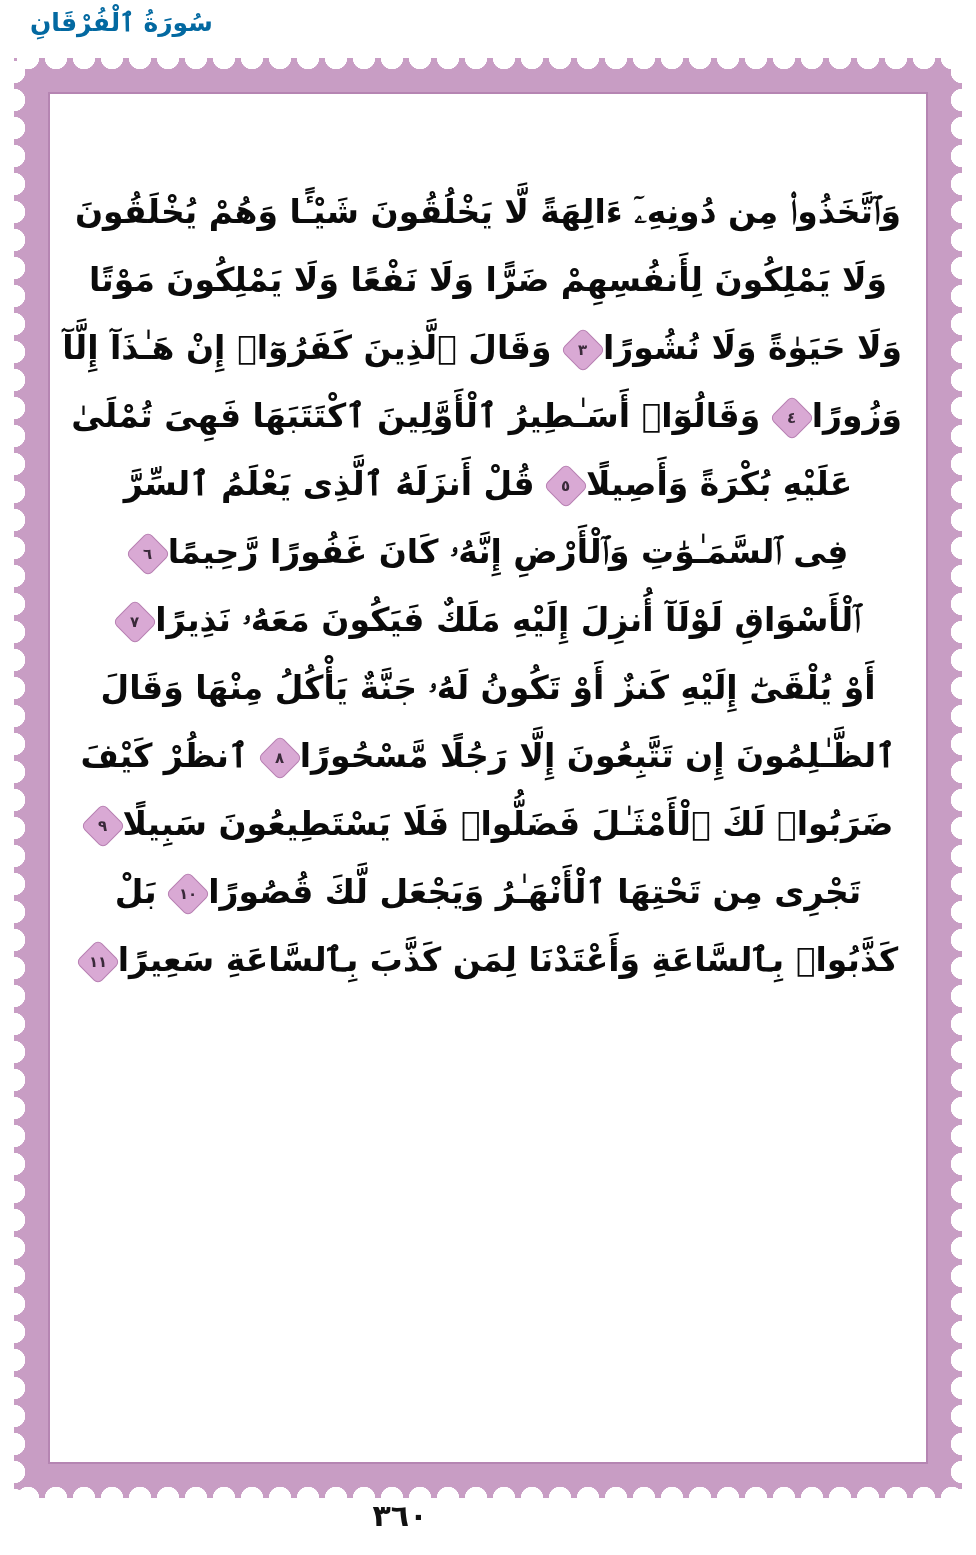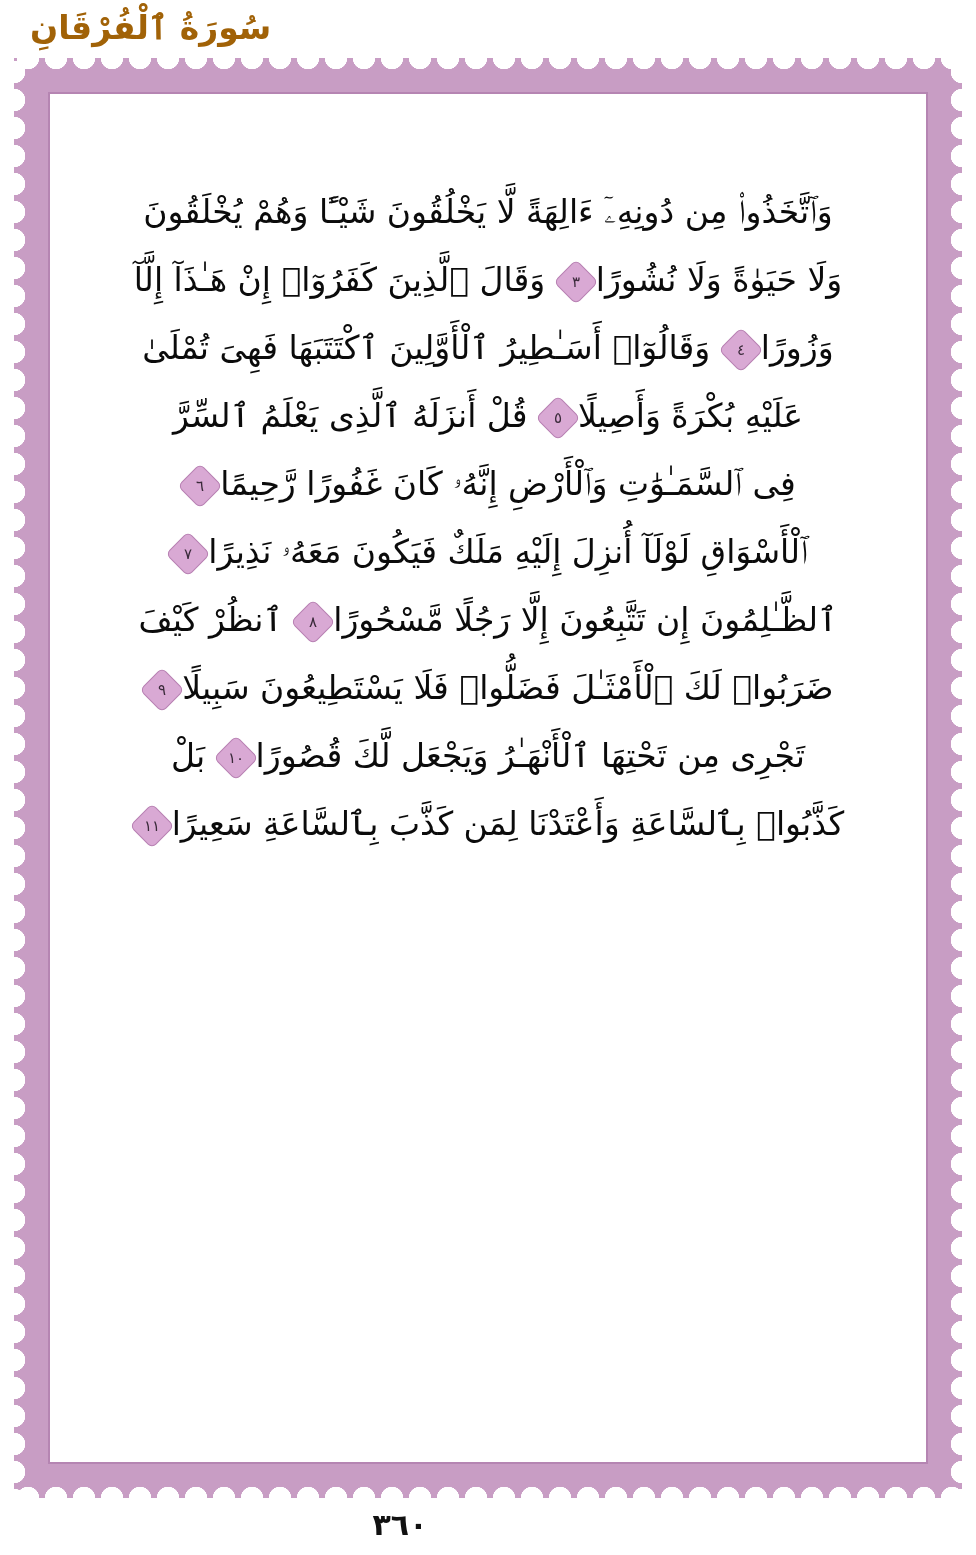--- a/index.html
+++ b/index.html
@@ -23,22 +23,22 @@
     width: 976px;
     height: 48px;
     display: flex;
     flex-direction: row-reverse;
     justify-content: space-between;
     align-items: flex-start;
     padding: 0 30px;
     box-sizing: border-box;
   }
   .header-item {
-    font-size: 33px;
-    color: #a16207;
+    font-size: 25px;
+    color: #0369a1;
     letter-spacing: 0px;
     white-space: nowrap;
     font-family: "DejaVu Sans", "Liberation Sans", sans-serif;
     font-weight: 700;
   }
 
   
   .frame {
     position: absolute;
     top: 58px;
@@ -96,21 +96,21 @@
     text-align: center;
     direction: rtl;
   }
   .ayah-line {
     font-family: "DejaVu Sans", "Liberation Sans", sans-serif;
     font-size: 33px;
     line-height: 68px;
     color: #0b0b0b;
     white-space: nowrap;
     letter-spacing: -1px;
-    font-weight: 400;
+    font-weight: 700;
     display: block;
     text-align: center;
   }
   .ayah-marker {
     display: inline-block;
     min-width: 30px;
     height: 30px;
     line-height: 30px;
     margin: 0 4px;
     font-size: 15px;
@@ -125,21 +125,21 @@
   }
   .ayah-marker > span {
     display: inline-block;
     transform: rotate(-45deg);
   }
 
   
   .page-footer {
     position: absolute;
     left: 0;
-    bottom: 13px;
+    bottom: 22px;
     width: 800px;
     text-align: center;
   }
   .page-number {
     font-family: "DejaVu Sans", "Liberation Sans", sans-serif;
     font-size: 30px;
     color: #111111;
     font-weight: 700;
     letter-spacing: 2px;
   }
@@ -155,25 +155,27 @@
   <div class="frame-band"></div>
   <div class="scallop scallop-top"></div>
   <div class="scallop scallop-bottom"></div>
   <div class="scallop scallop-left"></div>
   <div class="scallop scallop-right"></div>
   <div class="frame-inner-line"></div>
   <div class="frame-white"></div>
 
   <div class="text-block" id="quran-text">
       <div class="ayah-line"><span>وَٱتَّخَذُوا۟ مِن دُونِهِۦٓ ءَالِهَةً لَّا يَخْلُقُونَ شَيْـًٔا وَهُمْ يُخْلَقُونَ</span></div>
+      <div class="ayah-line"><span>وَلَا يَمْلِكُونَ لِأَنفُسِهِمْ ضَرًّا وَلَا نَفْعًا وَلَا يَمْلِكُونَ مَوْتًا</span></div>
       <div class="ayah-line"><span>وَلَا حَيَوٰةً وَلَا نُشُورًا</span><span class="ayah-marker"><span>٣</span></span><span> وَقَالَ ٱلَّذِينَ كَفَرُوٓا۟ إِنْ هَـٰذَآ إِلَّآ</span></div>
       <div class="ayah-line"><span>وَزُورًا</span><span class="ayah-marker"><span>٤</span></span><span> وَقَالُوٓا۟ أَسَـٰطِيرُ ٱلْأَوَّلِينَ ٱكْتَتَبَهَا فَهِىَ تُمْلَىٰ</span></div>
       <div class="ayah-line"><span>عَلَيْهِ بُكْرَةً وَأَصِيلًا</span><span class="ayah-marker"><span>٥</span></span><span> قُلْ أَنزَلَهُ ٱلَّذِى يَعْلَمُ ٱلسِّرَّ</span></div>
       <div class="ayah-line"><span>فِى ٱلسَّمَـٰوَٰتِ وَٱلْأَرْضِ إِنَّهُۥ كَانَ غَفُورًا رَّحِيمًا</span><span class="ayah-marker"><span>٦</span></span></div>
       <div class="ayah-line"><span>ٱلْأَسْوَاقِ لَوْلَآ أُنزِلَ إِلَيْهِ مَلَكٌ فَيَكُونَ مَعَهُۥ نَذِيرًا</span><span class="ayah-marker"><span>٧</span></span></div>
+      <div class="ayah-line"><span>أَوْ يُلْقَىٰٓ إِلَيْهِ كَنزٌ أَوْ تَكُونُ لَهُۥ جَنَّةٌ يَأْكُلُ مِنْهَا وَقَالَ</span></div>
       <div class="ayah-line"><span>ٱلظَّـٰلِمُونَ إِن تَتَّبِعُونَ إِلَّا رَجُلًا مَّسْحُورًا</span><span class="ayah-marker"><span>٨</span></span><span> ٱنظُرْ كَيْفَ</span></div>
       <div class="ayah-line"><span>ضَرَبُوا۟ لَكَ ٱلْأَمْثَـٰلَ فَضَلُّوا۟ فَلَا يَسْتَطِيعُونَ سَبِيلًا</span><span class="ayah-marker"><span>٩</span></span></div>
       <div class="ayah-line"><span>تَجْرِى مِن تَحْتِهَا ٱلْأَنْهَـٰرُ وَيَجْعَل لَّكَ قُصُورًا</span><span class="ayah-marker"><span>١٠</span></span><span> بَلْ</span></div>
       <div class="ayah-line"><span>كَذَّبُوا۟ بِٱلسَّاعَةِ وَأَعْتَدْنَا لِمَن كَذَّبَ بِٱلسَّاعَةِ سَعِيرًا</span><span class="ayah-marker"><span>١١</span></span></div>
     </div>
 </div>
 
 <div class="page-footer">
   <span class="page-number">٣٦٠</span>
 </div>

